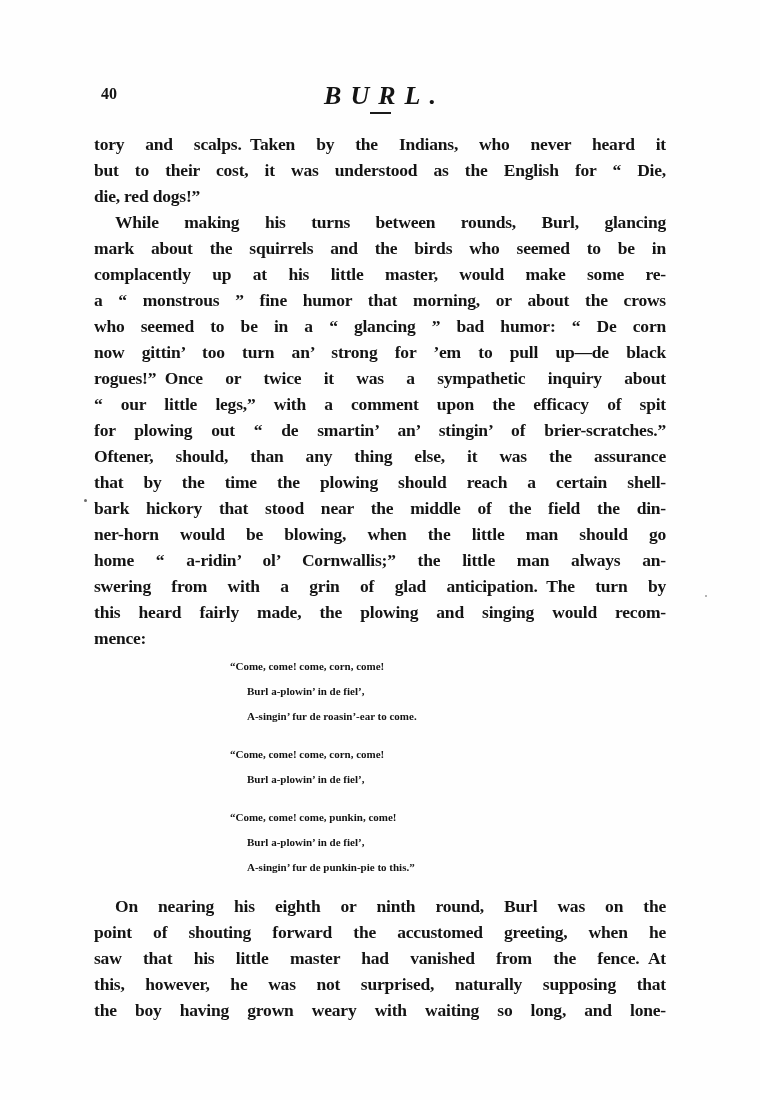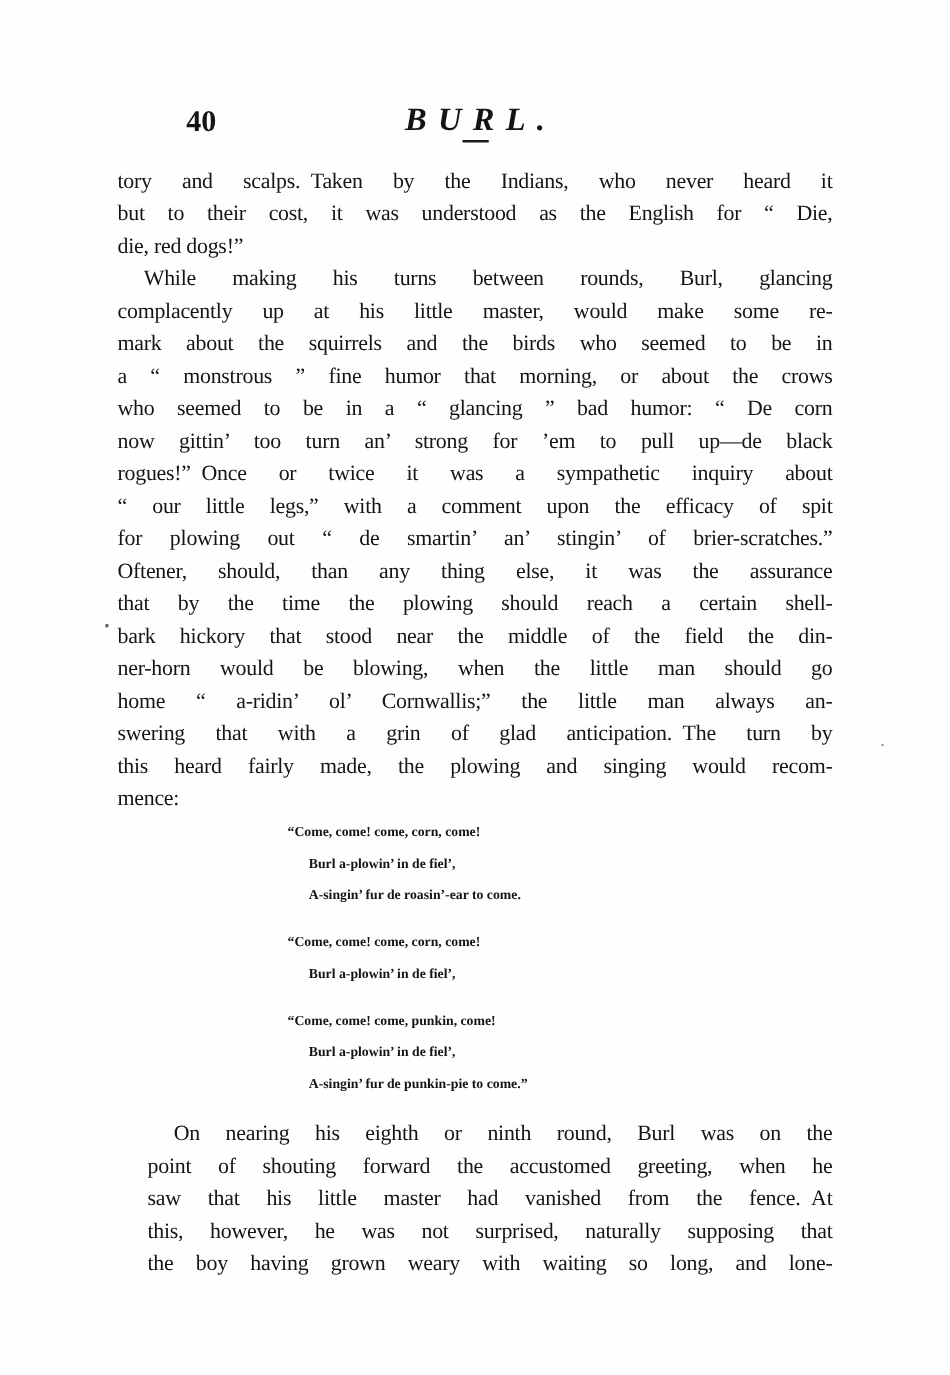--- a/index.html
+++ b/index.html
@@ -20,44 +20,43 @@
     left: 94px;
     top: 84px;
     width: 572px;
   }
 
   
   .header { position: relative; margin-bottom: 17px; }
   .page-number {
     position: absolute;
     left: 7px; top: 1px;
-    font-size: 24px;
+    font-size: 16px;
     font-weight: bold;
-    margin-left: 48px;
   }
   .running-title {
     text-align: center;
     font-style: italic;
     font-weight: bold;
     font-size: 26px;
     letter-spacing: 9px;
     line-height: 24px;
     padding-left: 9px; 
   }
   .running-title::first-letter { font-size: 26px; }
   .header-rule {
     width: 21px; height: 2px;
     background: #1a1a1a;
     margin: 4px auto 0 auto;
   }
 
   
   .para .line {
     font-size: 17.5px;
-    font-weight: normal;
+    font-weight: bold;
     line-height: 26px;
     letter-spacing: -0.2px;
     white-space: nowrap;
     text-align: justify;
     text-align-last: justify;
   }
   .para .line:last-child { text-align-last: left; }
   .para.justify-last .line:last-child { text-align-last: justify; }
   .para.indent-first .line:first-child { text-indent: 21px; }
 
@@ -67,21 +66,21 @@
   .stanza .line {
     font-size: 11px;
     font-weight: bold;
     line-height: 25px;
     white-space: nowrap;
     text-align: left;
     margin-left: 17px;
   }
   .stanza .line:first-child { margin-left: 0; }
 
-  .para-final { margin-top: 6px; margin-left: 24px; }
+  .para-final { margin-top: 6px; }
 
   
   .speck { position: absolute; background: #6a6a6a; border-radius: 50%; }
   .speck-a { left: 84px; top: 499px; width: 3px; height: 3px; }
   .speck-b { left: 705px; top: 595px; width: 2px; height: 2px; background: #9a9a9a; }
 </style>
 </head>
 <body>
 
 <div class="page">
@@ -94,52 +93,52 @@
     </div>
 
     <div class="para">
         <div class="line">tory and scalps. Taken by the Indians, who never heard it</div>
         <div class="line">but to their cost, it was understood as the English for “ Die,</div>
         <div class="line">die, red dogs!”</div>
       </div>
 
     <div class="para indent-first">
         <div class="line">While making his turns between rounds, Burl, glancing</div>
+        <div class="line">mark about the squirrels and the birds who seemed to be in</div>
         <div class="line">complacently up at his little master, would make some re-</div>
-        <div class="line">mark about the squirrels and the birds who seemed to be in</div>
         <div class="line">a “ monstrous ” fine humor that morning, or about the crows</div>
         <div class="line">who seemed to be in a “ glancing ” bad humor: “ De corn</div>
         <div class="line">now gittin’ too turn an’ strong for ’em to pull up—de black</div>
         <div class="line">rogues!” Once or twice it was a sympathetic inquiry about</div>
         <div class="line">“ our little legs,” with a comment upon the efficacy of spit</div>
         <div class="line">for plowing out “ de smartin’ an’ stingin’ of brier-scratches.”</div>
         <div class="line">Oftener, should, than any thing else, it was the assurance</div>
         <div class="line">that by the time the plowing should reach a certain shell-</div>
         <div class="line">bark hickory that stood near the middle of the field the din-</div>
         <div class="line">ner-horn would be blowing, when the little man should go</div>
         <div class="line">home “ a-ridin’ ol’ Cornwallis;” the little man always an-</div>
-        <div class="line">swering that with a grin of glad anticipation. The turn by</div>
+        <div class="line">swering from with a grin of glad anticipation. The turn by</div>
         <div class="line">this heard fairly made, the plowing and singing would recom-</div>
         <div class="line">mence:</div>
       </div>
 
     <div class="verse">
       <div class="stanza">
           <div class="line">“Come, come! come, corn, come!</div>
           <div class="line">Burl a-plowin’ in de fiel’,</div>
           <div class="line">A-singin’ fur de roasin’-ear to come.</div>
         </div>
       <div class="stanza">
           <div class="line">“Come, come! come, corn, come!</div>
           <div class="line">Burl a-plowin’ in de fiel’,</div>
         </div>
       <div class="stanza">
           <div class="line">“Come, come! come, punkin, come!</div>
           <div class="line">Burl a-plowin’ in de fiel’,</div>
-          <div class="line">A-singin’ fur de punkin-pie to come.”</div>
+          <div class="line">A-singin’ fur de punkin-pie to this.”</div>
         </div>
     </div>
 
     <div class="para indent-first justify-last para-final">
         <div class="line">On nearing his eighth or ninth round, Burl was on the</div>
         <div class="line">point of shouting forward the accustomed greeting, when he</div>
         <div class="line">saw that his little master had vanished from the fence. At</div>
         <div class="line">this, however, he was not surprised, naturally supposing that</div>
         <div class="line">the boy having grown weary with waiting so long, and lone-</div>
       </div>

